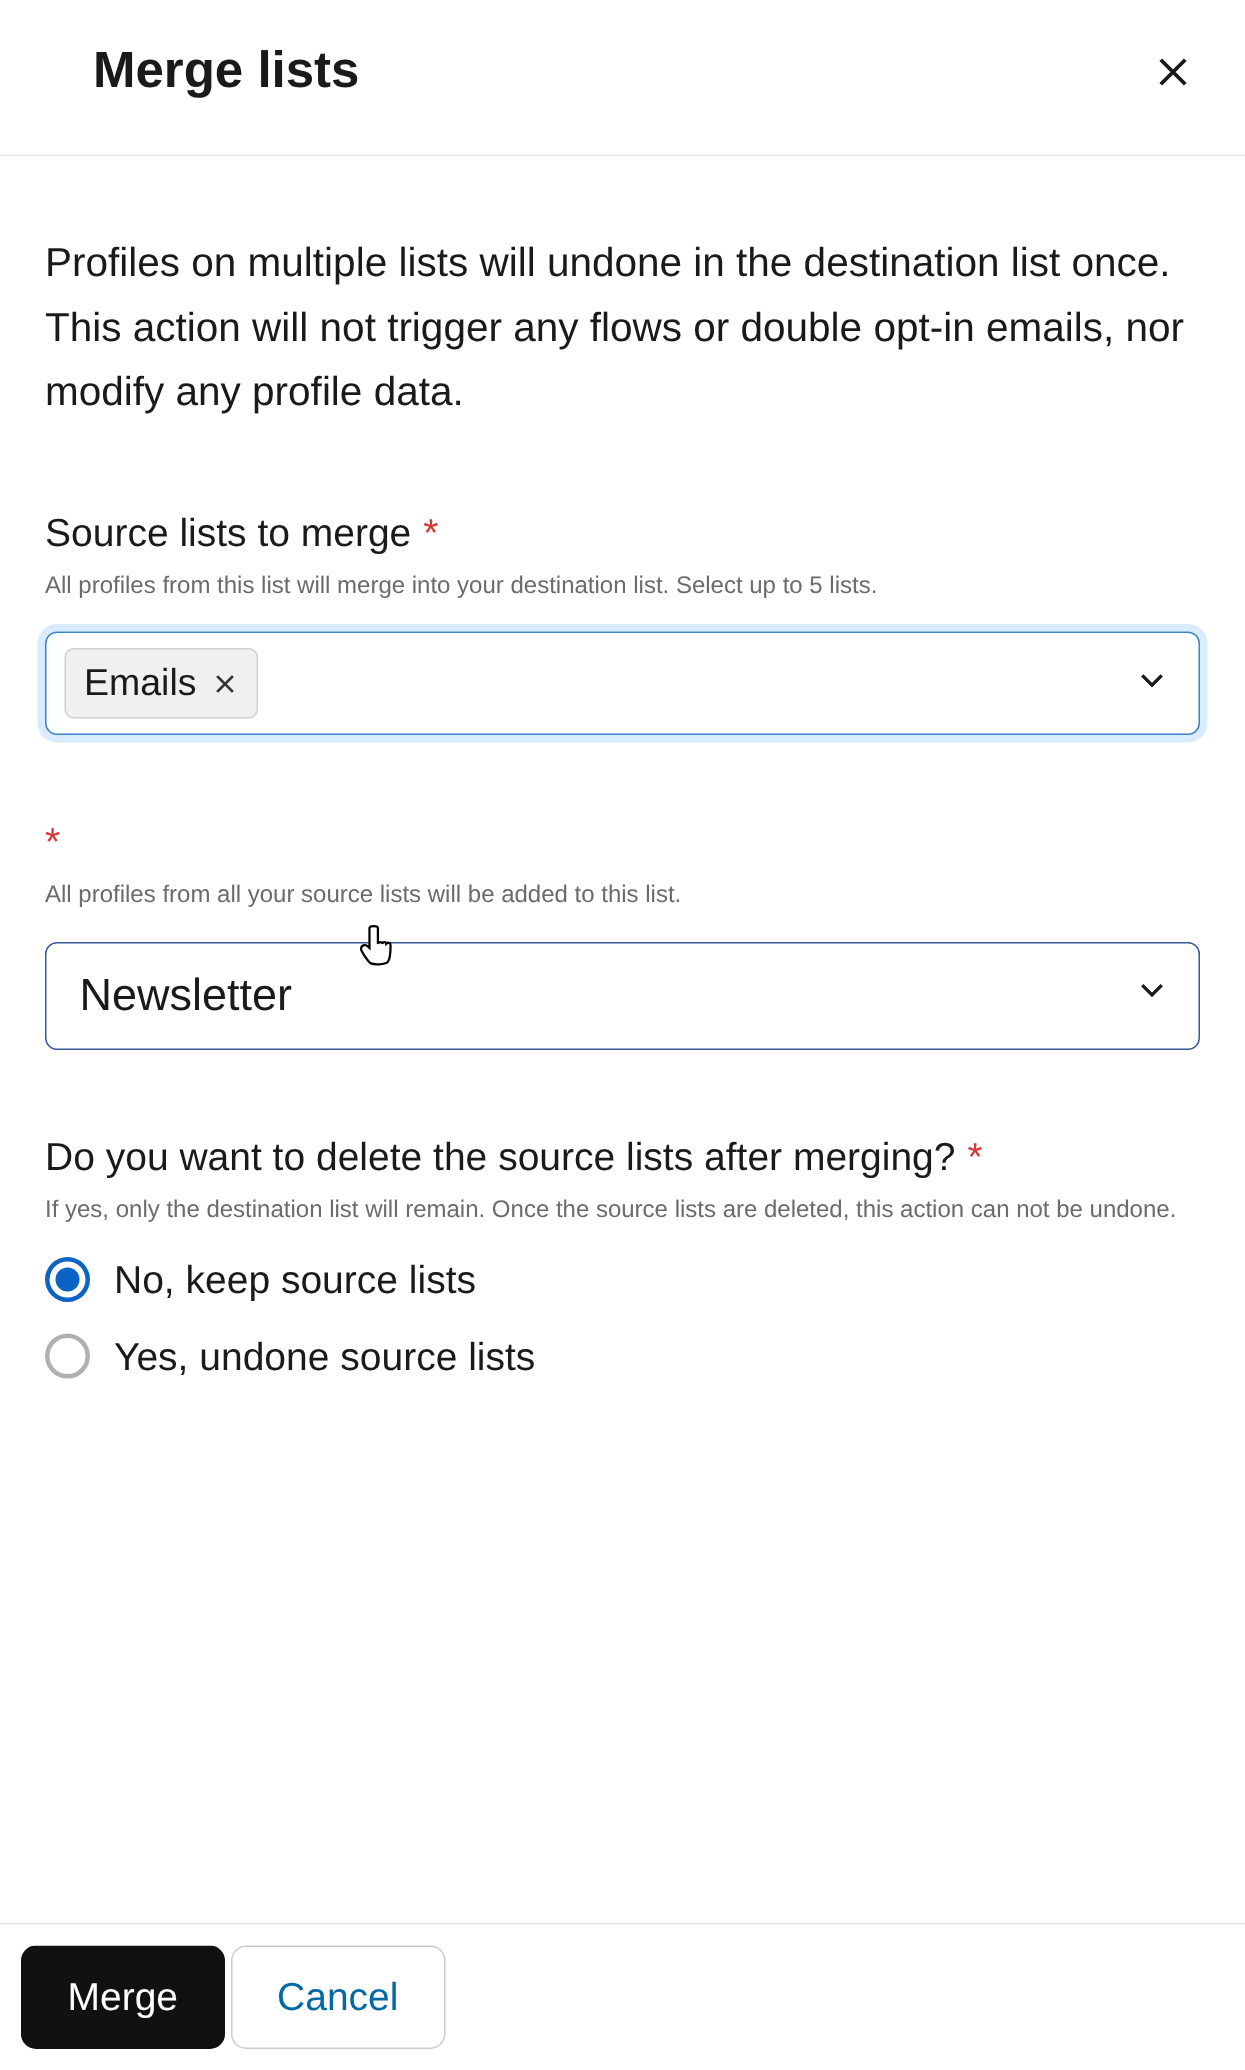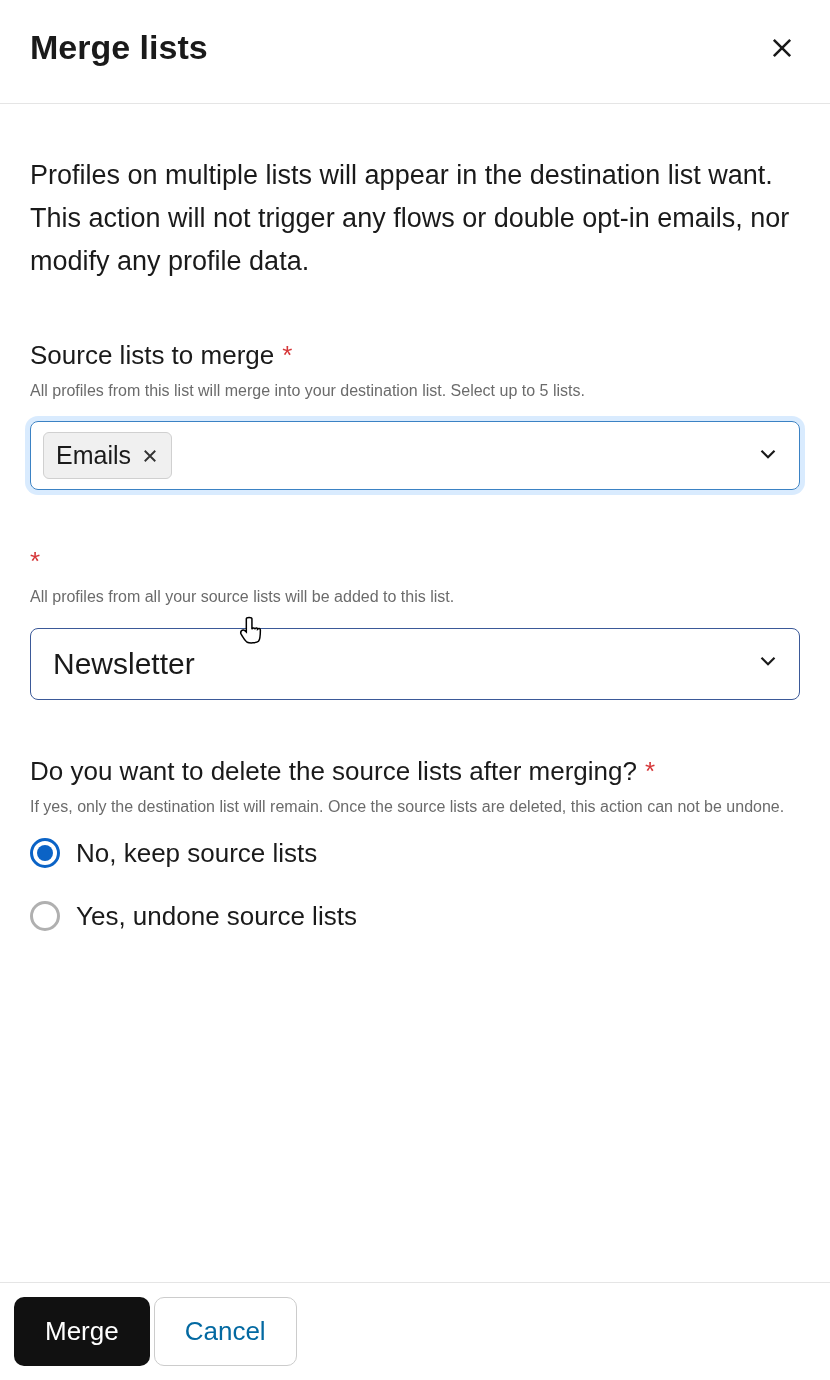--- a/index.html
+++ b/index.html
@@ -20,20 +20,21 @@
     display: flex;
     justify-content: space-between;
     align-items: center;
     padding: 28px 30px 36px 30px;
     border-bottom: 1px solid #e5e5e5;
   }
   .title {
     font-size: 34px;
     font-weight: 700;
     color: #1a1a1a;
+    margin-left: 32px;
   }
   .close-btn {
     background: none;
     border: none;
     cursor: pointer;
     padding: 4px;
     display: flex;
     align-items: center;
     justify-content: center;
   }
@@ -135,21 +136,21 @@
     position: relative;
     background: #fff;
     cursor: pointer;
     min-height: 68px;
     display: flex;
     align-items: center;
   }
   .radio-group {
     display: flex;
     flex-direction: column;
-    gap: 32px;
+    gap: 20px;
     margin-top: 10px;
     justify-content: space-between;
   }
   .radio-option {
     display: flex;
     align-items: center;
     gap: 16px;
     cursor: pointer;
   }
   .radio-circle {
@@ -219,21 +220,21 @@
   <h1 class="title">Merge lists</h1>
   <button class="close-btn">
     <svg viewBox="0 0 24 24" fill="none">
       <path d="M5 5 L19 19 M19 5 L5 19"></path>
     </svg>
   </button>
 </div>
 
 <div class="body">
 
-  <p class="description">Profiles on multiple lists will appear in the destination list want. This action will not trigger any flows or double opt-in emails, nor modify any profile data.</p>
+  <p class="description">Profiles on multiple lists will undone in the destination list once. This action will not trigger any flows or double opt-in emails, nor modify any profile data.</p>
 
   <div class="field-group">
     <div class="field-label">
       <span>Source lists to merge</span>
       <span class="required">*</span>
     </div>
     <div class="field-help">All profiles from this list will merge into your destination list. Select up to 5 lists.</div>
     <div class="multiselect">
       <div class="chip">
         <span>Emails</span>

